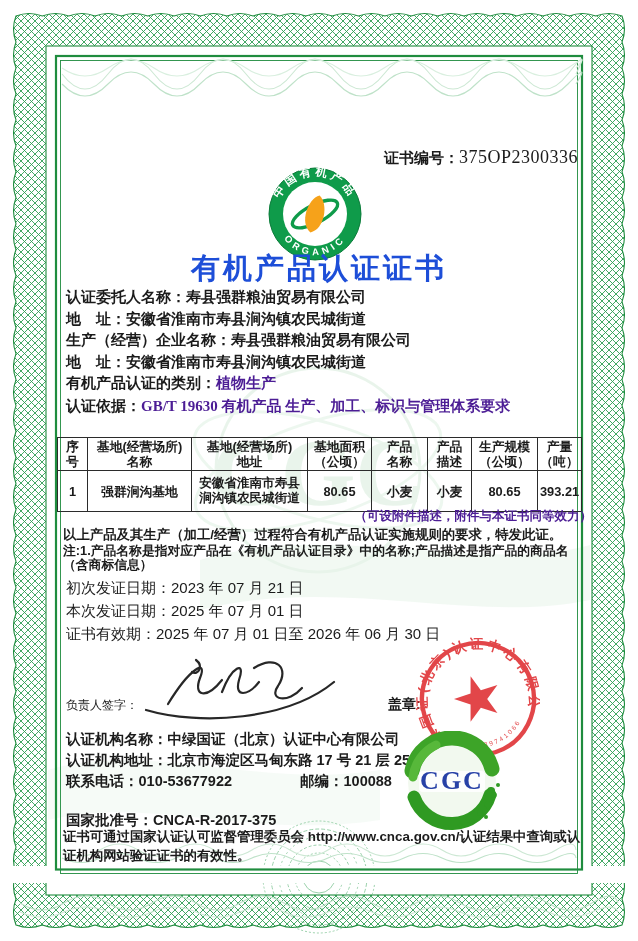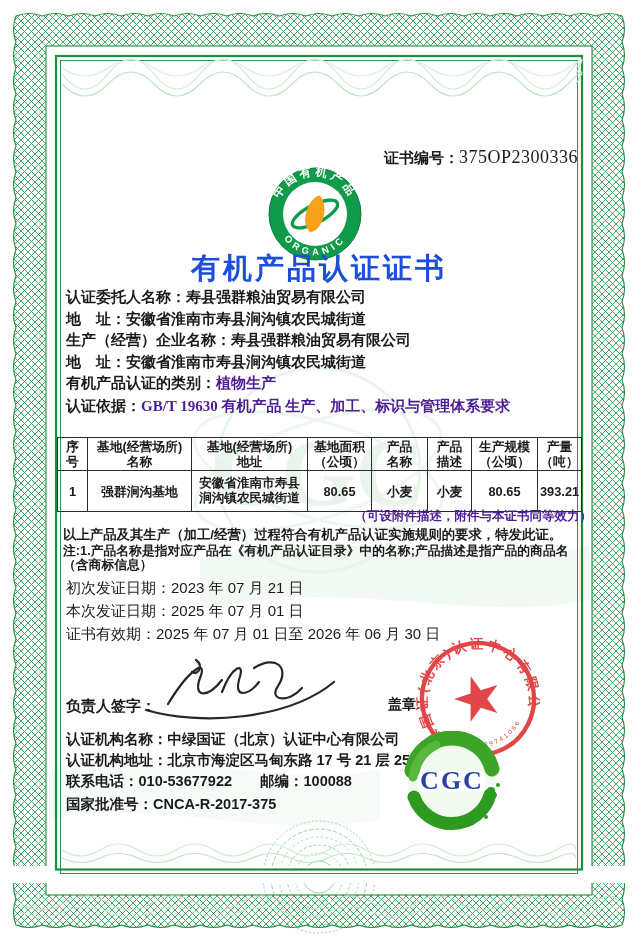--- a/index.html
+++ b/index.html
@@ -18,25 +18,25 @@
   .tablebox{left:57px;top:437px;width:524px;}
   table{border-collapse:collapse;table-layout:fixed;width:524px;text-align:center;background:transparent;}
   th,td{border:1px solid #2b2b2b;padding:1px 2px;font-weight:700;font-size:12.8px;line-height:15px;vertical-align:middle;}
   th span{display:block;}
   tbody td{height:38px;}
   td.addr{font-size:12.6px;line-height:15px;}
   .attach{top:508px;right:46px;font-size:12.5px;}
   .statement{left:63px;right:52px;top:526px;font-size:13.4px;font-weight:700;white-space:nowrap;}
   .note{left:63px;right:56px;top:544px;font-size:12.8px;font-weight:700;line-height:14.2px;}
   .dates{left:66px;top:576px;font-size:15px;font-weight:400;line-height:23.2px;}
-  .signer{left:66px;top:697px;font-size:15px;font-weight:700;text-align:right;}
+  .signer{left:66px;top:697px;font-size:12px;font-weight:400;text-align:right;}
   .sealword{left:388px;top:696px;font-size:14px;font-weight:700;}
   .orgblock{left:66px;top:729px;font-size:14.5px;font-weight:700;line-height:21.2px;}
-  .zipgap{margin-left:28px;}
-  .approval{margin-top:1px;}
+  .zipgap{margin-left:68px;}
+  .approval{margin-top:17px;}
   .footer{left:63px;right:56px;top:827px;font-size:13.4px;font-weight:700;line-height:19px;}
   .sig-svg{left:138px;top:646px;z-index:3;}
   .seal-svg{left:416px;top:637px;z-index:3;opacity:.93;}
   .cgc-svg{left:400px;top:731px;z-index:4;}
 </style>
 </head>
 <body>
 
 <div class="page">
 
@@ -247,14 +247,15 @@
     <text x="0" y="6" text-anchor="middle" font-family="Liberation Serif, serif" font-size="26" font-weight="bold" letter-spacing="2" fill="#2741a6" stroke="#ffffff" stroke-width="0.6" paint-order="stroke">CGC</text>
   </svg>
 
   <div class="layer orgblock">
     <div><span>认证机构名称：</span><span>中绿国证（北京）认证中心有限公司</span></div>
     <div><span>认证机构地址：</span><span>北京市海淀区马甸东路 17 号 21 层 2507</span></div>
     <div><span>联系电话：</span><span>010-53677922</span><span class="zipgap">邮编：</span><span>100088</span></div>
     <div class="approval"><span>国家批准号：</span><span>CNCA-R-2017-375</span></div>
   </div>
 
+  <div class="layer footer">证书可通过国家认证认可监督管理委员会 http://www.cnca.gov.cn/认证结果中查询或认证机构网站验证证书的有效性。</div>
 
 </div>
 
 </body></html>

